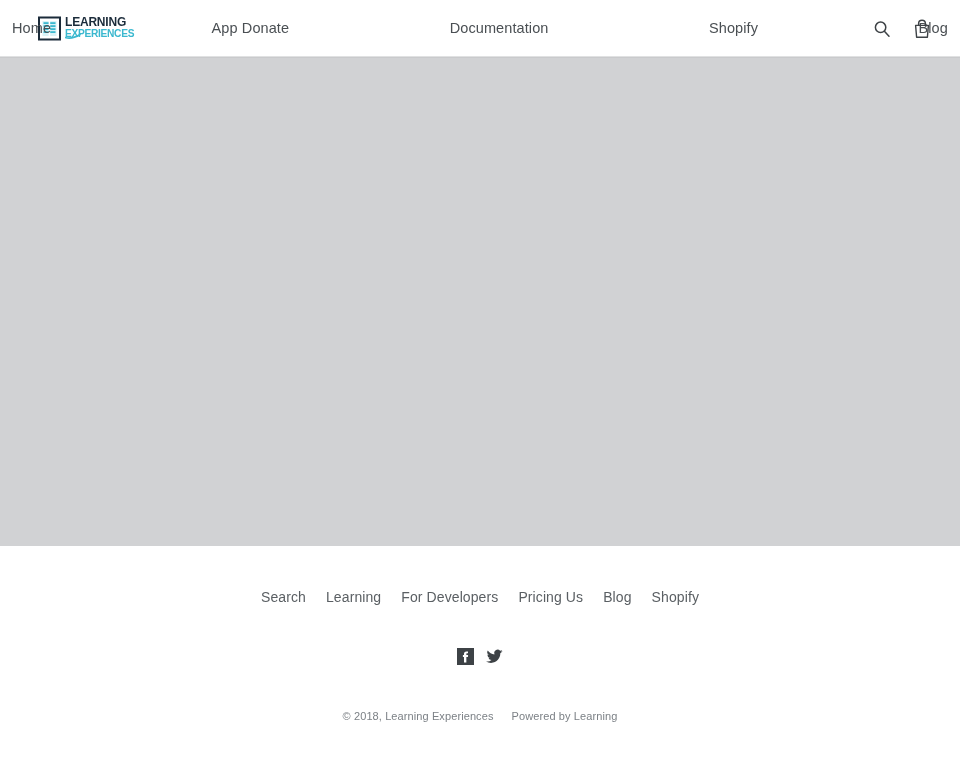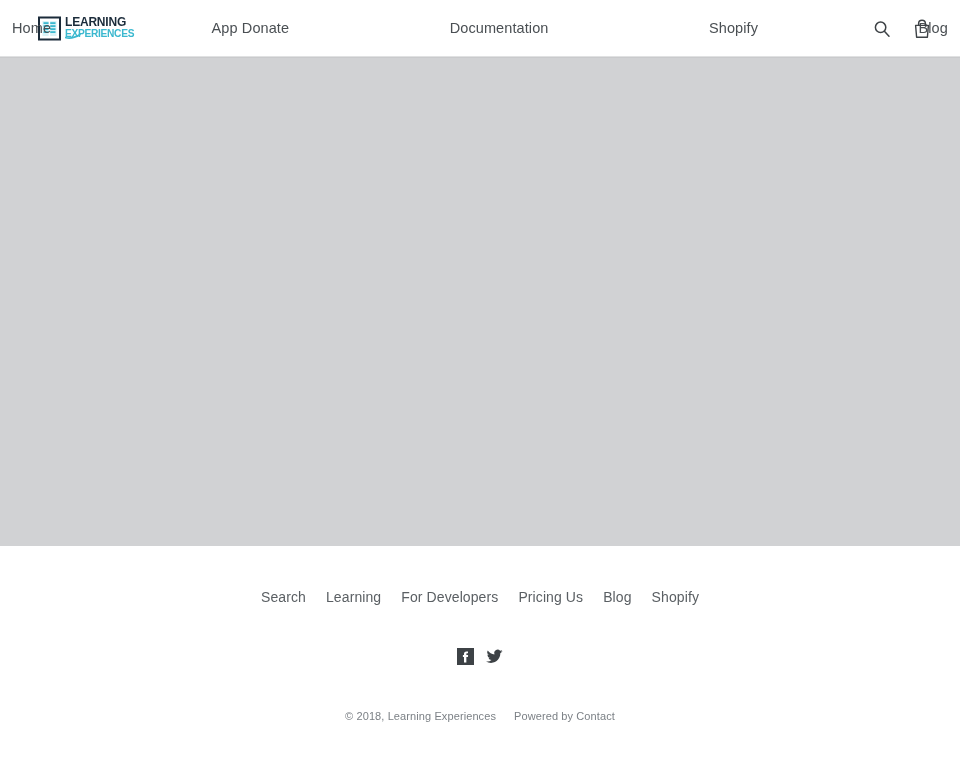--- a/index.html
+++ b/index.html
@@ -237,16 +237,16 @@
     </a>
     <a class="social-link" href="#" aria-label="Twitter">
       <svg width="18" height="15" viewBox="0 0 18 15" xmlns="http://www.w3.org/2000/svg">
         <path d="M17.6 2.0 a6.9 6.9 0 0 1-1.98 0.55 A3.47 3.47 0 0 0 17.14 0.64 a6.93 6.93 0 0 1-2.2 0.84 A3.46 3.46 0 0 0 8.9 4.63 a0.9 0.9 0 0 0 0.09 0.79 A9.8 9.8 0 0 1 1.87 1.2 a3.46 3.46 0 0 0 1.07 4.62 a3.4 3.4 0 0 1-1.57-0.43 v0.04 a3.46 3.46 0 0 0 2.78 3.4 a3.5 3.5 0 0 1-1.56 0.06 a3.47 3.47 0 0 0 3.23 2.4 A6.95 6.95 0 0 1 0 12.72 a9.8 9.8 0 0 0 5.3 1.55 c6.37 0 9.85-5.27 9.85-9.85 l-0.01-0.45 A7 7 0 0 0 17.6 2.0 Z" fill="#3d4246"></path>
       </svg>
     </a>
   </div>
 
   <div class="footer-bottom">
     <span class="copyright-text">© 2018, Learning Experiences</span>
-    <a class="powered-link" href="#">Powered by Contact</a>
+    <a class="powered-link" href="#">Powered by Learning</a>
   </div>
 
 </footer>
 
 </body></html>

